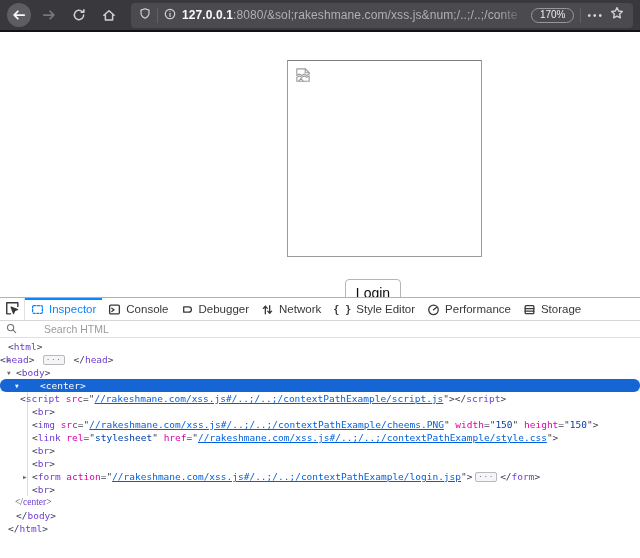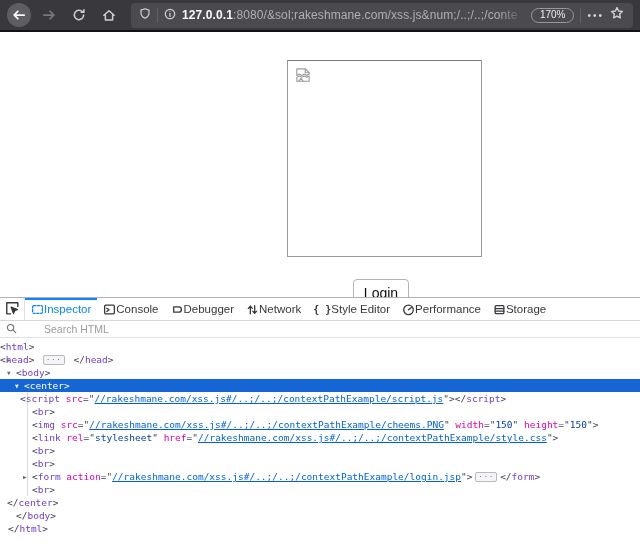--- a/index.html
+++ b/index.html
@@ -41,34 +41,34 @@
   .icon-light { color: #cfcfd4; }
 
   
   .page { position: relative; height: 265px; background: #fff; overflow: hidden; }
   .img-box {
     position: absolute; left: 287px; top: 28px; width: 195px; height: 197px;
     border: 1px solid #9b9b9b; border-top-color: #7d7d7d; background: #fff;
   }
   .img-box svg { position: absolute; left: 6px; top: 5px; }
   .login-btn {
-    position: absolute; left: 353px; top: 247px; width: 56px; height: 26px;
+    position: absolute; left: 345px; top: 247px; width: 56px; height: 26px;
     background: #fff; border: 1px solid #b5b5b5; border-radius: 4px;
     font-family: "Liberation Sans", sans-serif; font-size: 14px; color: #0b0b0b;
     text-align: center; padding-top: 2px;
   }
 
   
   .devtools { border-top: 1px solid #b1b1b3; background: #fff; }
   .tabbar {
     height: 23px; display: flex; align-items: stretch;
     border-bottom: 1px solid #d7d7db; color: #38383d; font-size: 11.5px;
   }
   .picker-btn { width: 25px; display: flex; align-items: center; justify-content: center; border-right: 1px solid #e0e0e2; color: #38383d; flex: 0 0 auto; }
-  .tab { display: flex; align-items: center; padding: 3px 6px; position: relative; flex: 0 0 auto; }
+  .tab { display: flex; align-items: center; gap: 5px; padding: 3px 6px; position: relative; flex: 0 0 auto; }
   .tab.active { color: var(--accent, #0a84ff); }
   .tab.active::after { content: ""; position: absolute; top: 0; left: 0; right: 0; height: 2px; background: var(--accent, #0a84ff); }
   .tab-icon { display: flex; align-items: center; }
   .braces { font-family: "DejaVu Sans Mono", monospace; font-size: 10px; font-weight: 700; }
 
   .searchbar {
     height: 17px; display: flex; align-items: center; gap: 5px; padding: 0 6px;
     border-bottom: 1px solid #e0e0e2; color: #737377;
   }
   .searchbar input {
@@ -239,31 +239,31 @@
       <span><svg width="11" height="11" viewBox="0 0 12 12" fill="none" stroke="currentColor" stroke-width="1.2" stroke-linecap="round" stroke-linejoin="round">
             <circle cx="5" cy="5" r="3.4"></circle>
             <path d="M7.6 7.6 10.6 10.6"></path>
           </svg></span>
       <input type="text" placeholder="Search HTML" style="">
     </div>
 
     <div class="tree" id="tree">
       <div class="guide"></div>
 
-    <div class="row" style=""><span class="tk-p">&lt;</span><span class="tk-t">html</span><span class="tk-p">&gt;</span></div>
+    <div class="row" style="padding-left: 8px;"><span class="tk-p">&lt;</span><span class="tk-t">html</span><span class="tk-p">&gt;</span></div>
         <div class="row" style="padding-left: 0;"><span class="exp" style="left: 7px;">▶</span><span class="tk-p">&lt;</span><span class="tk-t">head</span><span class="tk-p">&gt; </span><span class="tk-b">···</span><span class="tk-p"> &lt;/</span><span class="tk-t">head</span><span class="tk-p">&gt;</span></div>
         <div class="row" style="padding-left: 16px;"><span class="exp" style="left: 7px;">▼</span><span class="tk-p">&lt;</span><span class="tk-t">body</span><span class="tk-p">&gt;</span></div>
-        <div class="row selected" style="padding-left: 24px;"><span class="exp" style="left: 15px;">▼</span><span class="tk-p">&lt;</span><span class="tk-t">center</span><span class="tk-p">&gt;</span></div>
+        <div class="row selected" style="padding-left: 40px; border-radius: 6px;"><span class="exp" style="left: 15px;">▼</span><span class="tk-p">&lt;</span><span class="tk-t">center</span><span class="tk-p">&gt;</span></div>
         <div class="row" style="padding-left: 20px;"><span class="tk-p">&lt;</span><span class="tk-t">script</span><span class="tk-p"> </span><span class="tk-a">src</span><span class="tk-p">="</span><span class="tk-l">//rakeshmane.com/xss.js#/..;/..;/contextPathExample/script.js</span><span class="tk-p">"&gt;&lt;/</span><span class="tk-t">script</span><span class="tk-p">&gt;</span></div>
         <div class="row" style="padding-left: 32px;"><span class="tk-p">&lt;</span><span class="tk-t">br</span><span class="tk-p">&gt;</span></div>
         <div class="row" style="padding-left: 32px;"><span class="tk-p">&lt;</span><span class="tk-t">img</span><span class="tk-p"> </span><span class="tk-a">src</span><span class="tk-p">="</span><span class="tk-l">//rakeshmane.com/xss.js#/..;/..;/contextPathExample/cheems.PNG</span><span class="tk-p">" </span><span class="tk-a">width</span><span class="tk-p">="</span><span class="tk-v">150</span><span class="tk-p">" </span><span class="tk-a">height</span><span class="tk-p">="</span><span class="tk-v">150</span><span class="tk-p">"&gt;</span></div>
         <div class="row" style="padding-left: 32px;"><span class="tk-p">&lt;</span><span class="tk-t">link</span><span class="tk-p"> </span><span class="tk-a">rel</span><span class="tk-p">="</span><span class="tk-v">stylesheet</span><span class="tk-p">" </span><span class="tk-a">href</span><span class="tk-p">="</span><span class="tk-l">//rakeshmane.com/xss.js#/..;/..;/contextPathExample/style.css</span><span class="tk-p">"&gt;</span></div>
         <div class="row" style="padding-left: 32px;"><span class="tk-p">&lt;</span><span class="tk-t">br</span><span class="tk-p">&gt;</span></div>
         <div class="row" style="padding-left: 32px;"><span class="tk-p">&lt;</span><span class="tk-t">br</span><span class="tk-p">&gt;</span></div>
         <div class="row" style="padding-left: 32px;"><span class="exp" style="left: 23px;">▶</span><span class="tk-p">&lt;</span><span class="tk-t">form</span><span class="tk-p"> </span><span class="tk-a">action</span><span class="tk-p">="</span><span class="tk-l">//rakeshmane.com/xss.js#/..;/..;/contextPathExample/login.jsp</span><span class="tk-p">"&gt;</span><span class="tk-b">···</span><span class="tk-p">&lt;/</span><span class="tk-t">form</span><span class="tk-p">&gt;</span></div>
         <div class="row" style="padding-left: 32px;"><span class="tk-p">&lt;</span><span class="tk-t">br</span><span class="tk-p">&gt;</span></div>
-        <div class="row" style="padding-left: 7px;"><span class="tk-p">&lt;/</span><span class="tk-t">center</span><span class="tk-p">&gt;</span></div>
+        <div class="row" style="padding-left: 15px; font-family: Liberation Serif, serif;"><span class="tk-p">&lt;/</span><span class="tk-t">center</span><span class="tk-p">&gt;</span></div>
         <div class="row" style="padding-left: 16px;"><span class="tk-p">&lt;/</span><span class="tk-t">body</span><span class="tk-p">&gt;</span></div>
         <div class="row" style="padding-left: 8px;"><span class="tk-p">&lt;/</span><span class="tk-t">html</span><span class="tk-p">&gt;</span></div>
       </div>
   </div>
 
 </div>
 
 </body></html>

